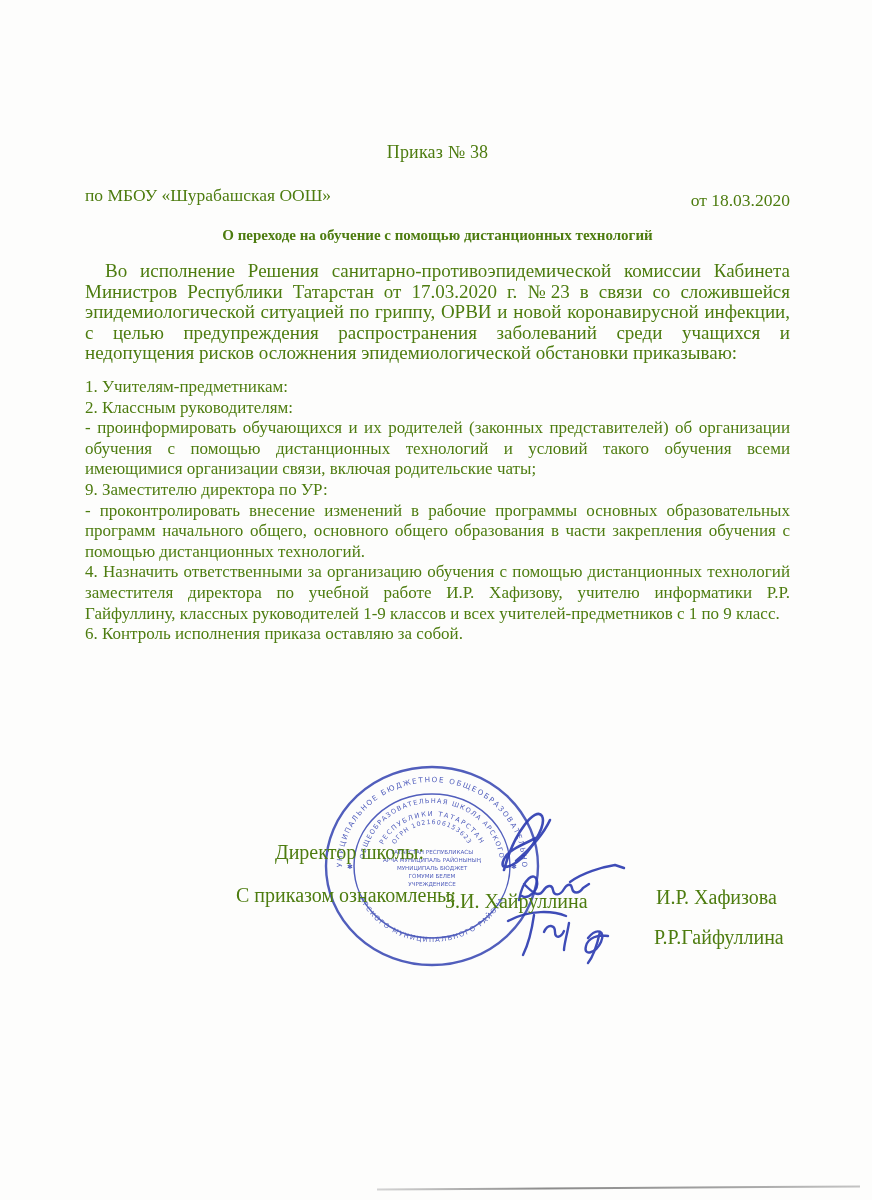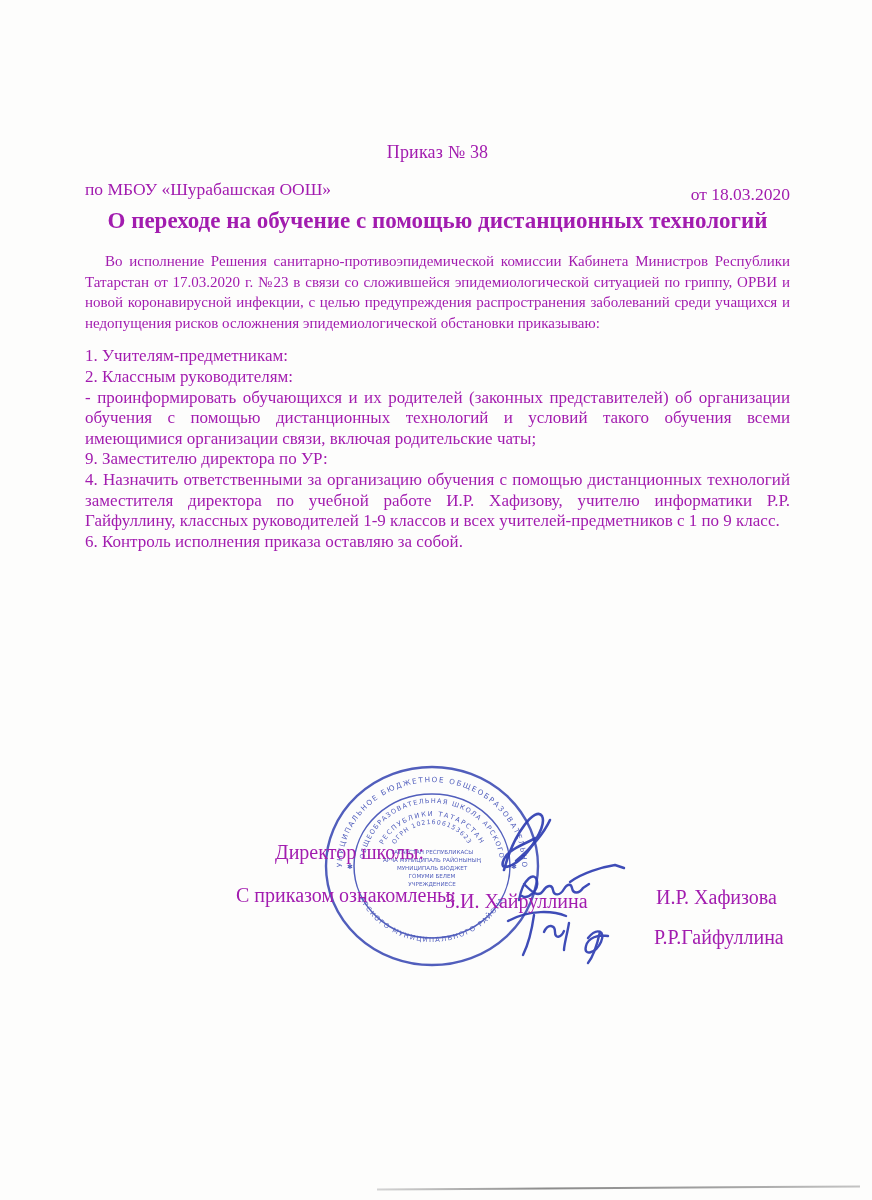--- a/index.html
+++ b/index.html
@@ -1,28 +1,28 @@
 <!DOCTYPE html>
 <html><head>
 <meta charset="utf-8">
 <style>
   html,body{margin:0;padding:0;background:#e8e8e8;}
   .page{
     position:relative;width:872px;height:1200px;margin:0 auto;
     background:#fdfdfc;overflow:hidden;
-    font-family:"Liberation Serif",serif;color:#a21caf;
+    font-family:"Liberation Serif",serif;color:#4d7c0f;
   }
   .content{position:absolute;left:85px;top:142px;width:705px;}
   .order-no{text-align:center;font-size:18px;letter-spacing:.2px;}
-  .issuer-row{display:flex;justify-content:space-between;align-items:flex-start;margin-top:16px;}
+  .issuer-row{display:flex;justify-content:space-between;align-items:flex-start;margin-top:22px;}
   .issuer-row .issuer{font-size:17.5px;}
   .issuer-row .date{font-size:17.5px;position:relative;top:5px;}
-  .subject{margin-top:8px;text-align:center;font-weight:bold;font-size:23px;}
+  .subject{margin-top:21px;text-align:center;font-weight:bold;font-size:15px;}
   .preamble{
-    margin:17px 0 0 0;font-size:15px;line-height:20.6px;
+    margin:17px 0 0 0;font-size:19px;line-height:20.6px;
     text-align:justify;text-indent:20px;
   }
   .items{margin-top:13px;}
   .items p{margin:0;font-size:17px;line-height:20.6px;text-align:justify;}
   .items p.ind{}
   .sig{position:absolute;font-size:20px;white-space:nowrap;}
   .scan-line{
     position:absolute;left:377px;top:1187px;width:483px;height:2px;
     background:linear-gradient(to right,#c9c9c9,#6f6f6f 35%,#8a8a8a 70%,#b5b5b5);
     transform:rotate(-0.35deg);opacity:.8;
@@ -47,20 +47,21 @@
 
     <div class="subject">О переходе на обучение с помощью дистанционных технологий</div>
 
     <p class="preamble">Во исполнение Решения санитарно-противоэпидемической комиссии Кабинета Министров Республики Татарстан от 17.03.2020 г. №23 в связи со сложившейся эпидемиологической ситуацией по гриппу, ОРВИ и новой коронавирусной инфекции, с целью предупреждения распространения заболеваний среди учащихся и недопущения рисков осложнения эпидемиологической обстановки приказываю:</p>
 
     <div class="items">
       <p class="ind">1. Учителям-предметникам:</p>
       <p class="ind">2. Классным руководителям:</p>
       <p class="ind">- проинформировать обучающихся и их родителей (законных представителей) об организации обучения с помощью дистанционных технологий и условий такого обучения всеми имеющимися организации связи, включая родительские чаты;</p>
       <p>9. Заместителю директора по УР:</p>
+      <p>- проконтролировать внесение изменений в рабочие программы основных образовательных программ начального общего, основного общего образования в части закрепления обучения с помощью дистанционных технологий.</p>
       <p>4. Назначить ответственными за организацию обучения с помощью дистанционных технологий заместителя директора по учебной работе И.Р. Хафизову, учителю информатики Р.Р. Гайфуллину, классных руководителей 1-9 классов и всех учителей-предметников с 1 по 9 класс.</p>
       <p>6. Контроль исполнения приказа оставляю за собой.</p>
     </div>
   </div>
 
   <svg class="stamp" width="228" height="208" viewBox="0 0 228 208">
     <defs>
       <path id="arcOuterTop" d="M 24,104 A 90,84 0 0 1 204,104"></path>
       <path id="arcOuterBot" d="M 34,104 A 80,76 0 0 0 194,104"></path>
       <path id="arcMidTop" d="M 46,104 A 68,63 0 0 1 182,104"></path>

